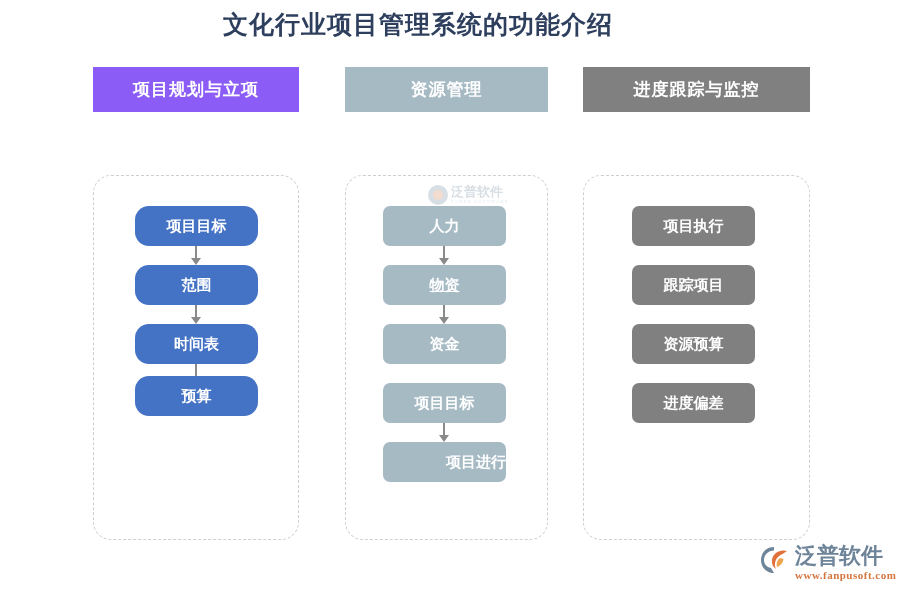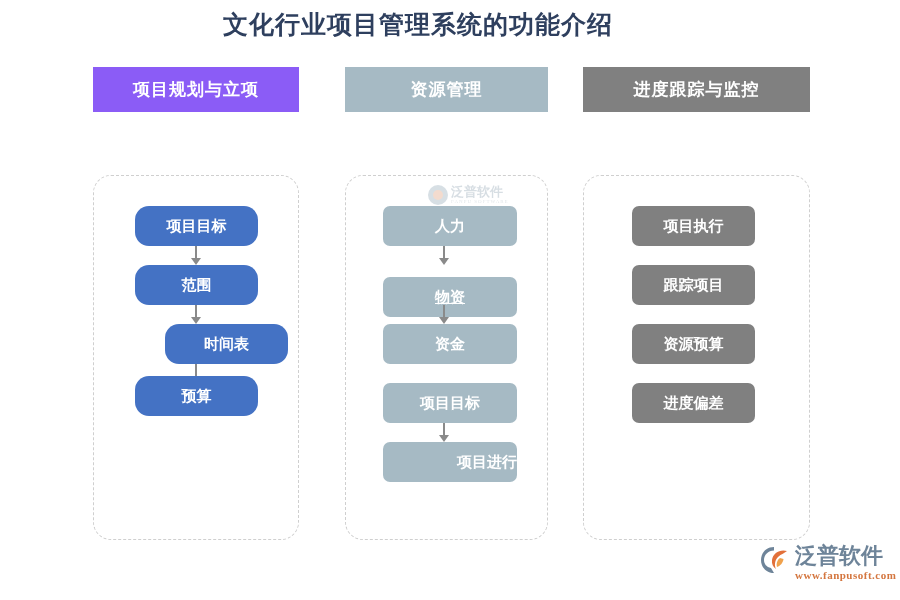--- a/index.html
+++ b/index.html
@@ -75,21 +75,21 @@
     line-height: 40px;
     text-align: center;
     color: #ffffff;
     font-size: 15px;
     font-weight: bold;
     border-radius: 7px;
     white-space: nowrap;
     box-sizing: border-box;
   }
   .node.c0 { left: 135px; width: 123px; background: #4472c4; border-radius: 14px; }
-  .node.c1 { left: 383px; width: 134px; background: #a6bac4; }
+  .node.c1 { left: 383px; width: 123px; background: #a6bac4; }
   .node.c2 { left: 632px; width: 123px; background: #808080; }
 
   
   .arrow {
     position: absolute;
     width: 14px;
     height: 19px;
   }
   .arrow .shaft {
     position: absolute;
@@ -214,32 +214,32 @@
       <div class="node c0" style="top: 206px;">项目目标</div>
       <div class="arrow c0" style="top: 246px;">
         <div class="shaft"></div>
         <div class="head"></div>
       </div>
       <div class="node c0" style="top: 265px;">范围</div>
       <div class="arrow c0" style="top: 305px;">
         <div class="shaft"></div>
         <div class="head"></div>
       </div>
-      <div class="node c0" style="top: 324px; margin-left: 30px;">时间表</div>
+      <div class="node c0" style="top: 324px;">时间表</div>
       <div class="arrow c0" style="top: 364px;">
         <div class="shaft"></div>
         <div class="head"></div>
       </div>
       <div class="node c0" style="top: 368px; margin-top: 8px;">预算</div>
       <div class="node c1" style="top: 206px;">人力</div>
       <div class="arrow c1" style="top: 246px;">
         <div class="shaft"></div>
         <div class="head"></div>
       </div>
-      <div class="node c1" style="top: 277px; text-decoration: underline;">物资</div>
+      <div class="node c1" style="top: 265px; text-decoration: underline;">物资</div>
       <div class="arrow c1" style="top: 305px;">
         <div class="shaft"></div>
         <div class="head"></div>
       </div>
       <div class="node c1" style="top: 324px;">资金</div>
       <div class="node c1" style="top: 383px;">项目目标</div>
       <div class="arrow c1" style="top: 423px;">
         <div class="shaft"></div>
         <div class="head"></div>
       </div>

